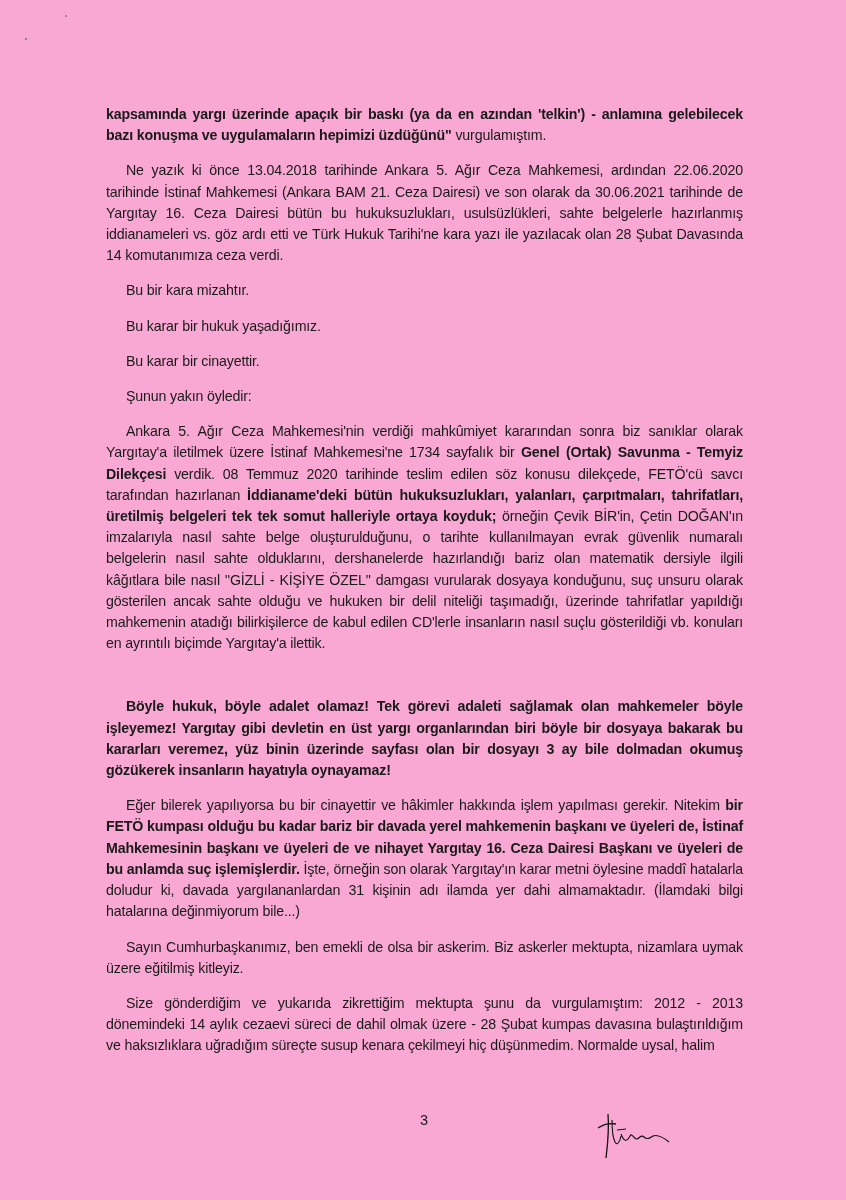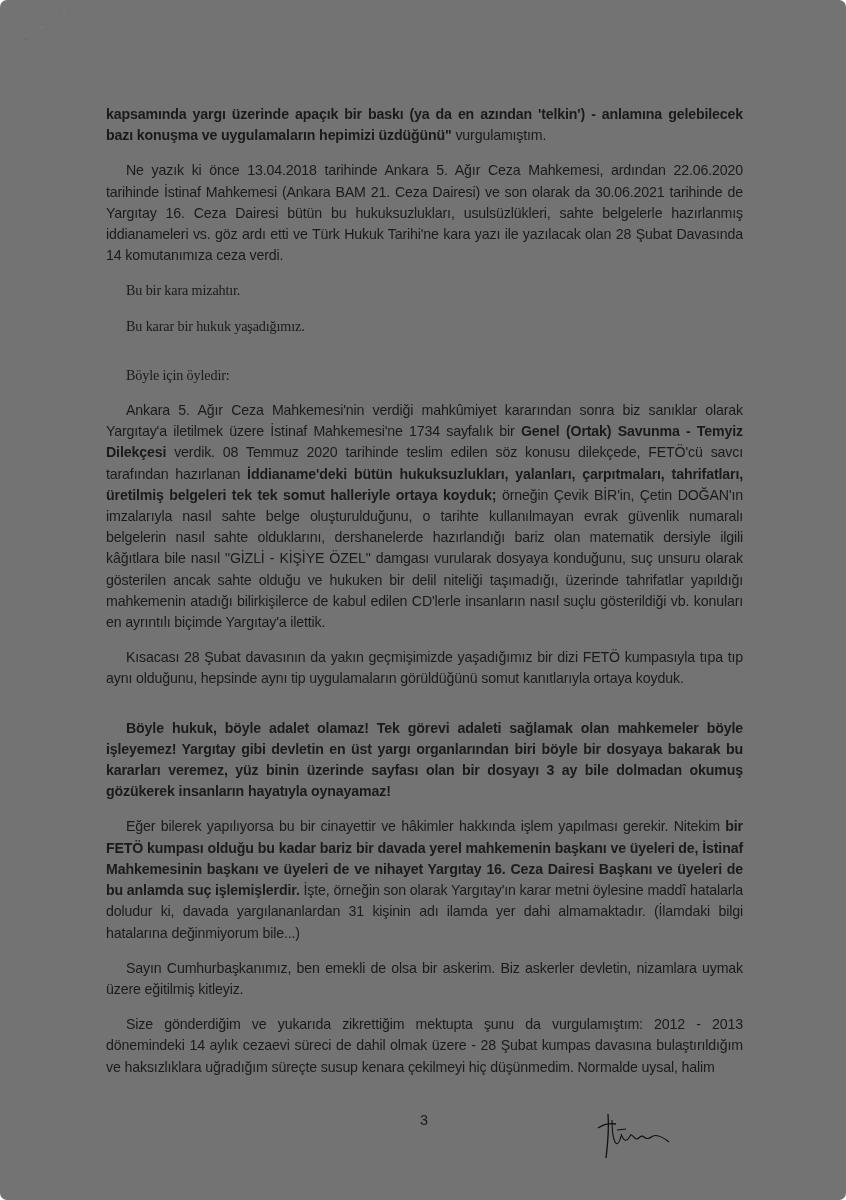--- a/index.html
+++ b/index.html
@@ -1,29 +1,29 @@
 <!DOCTYPE html>
 <html><head>
 <meta charset="utf-8">
 <style>
   html, body { margin: 0; padding: 0; background: #ffffff; }
   body {
     width: 846px; height: 1200px; position: relative; overflow: hidden;
     font-family: "Liberation Sans", "DejaVu Sans", sans-serif;
     color: #1a1a1a;
   }
-  .page { position: absolute; left: 0; top: 0; width: 846px; height: 1200px; background: #737373; border-radius: 7px; }
+  .page { position: absolute; left: 0; top: 0; width: 846px; height: 1200px; background: #f9a8d4; }
   .text-col {
     position: absolute; left: 106px; width: 637px; top: 104px;
     font-size: 14.2px; line-height: 21.2px; letter-spacing: -0.15px;
   }
   .para { margin: 0; text-align: justify; text-indent: 20px; }
   .para.noindent { text-indent: 0; }
   .gap { height: 14px; }
-  .short { margin: 0 0 0 20px; font-family: Liberation Serif, serif; }
+  .short { margin: 0 0 0 20px; }
   b { font-weight: bold; }
   .page-number {
     position: absolute; left: 420px; top: 1112px; font-size: 14.5px;
   }
   .signature { position: absolute; left: 590px; top: 1112px; width: 90px; height: 50px; }
   .specks { position: absolute; left: 0; top: 0; width: 150px; height: 60px; }
 </style>
 </head>
 <body>
 
@@ -38,33 +38,33 @@
 
   <div class="text-col">
     <p class="para noindent"><b>kapsamında yargı üzerinde apaçık bir baskı (ya da en azından 'telkin') - anlamına gelebilecek bazı konuşma ve uygulamaların hepimizi üzdüğünü"</b><span> vurgulamıştım.</span></p>
     <div class="gap"></div>
     <p class="para"><span>Ne yazık ki önce 13.04.2018 tarihinde Ankara 5. Ağır Ceza Mahkemesi, ardından 22.06.2020 tarihinde İstinaf Mahkemesi (Ankara BAM 21. Ceza Dairesi) ve son olarak da 30.06.2021 tarihinde de Yargıtay 16. Ceza Dairesi bütün bu hukuksuzlukları, usulsüzlükleri, sahte belgelerle hazırlanmış iddianameleri vs. göz ardı etti ve Türk Hukuk Tarihi'ne kara yazı ile yazılacak olan 28 Şubat Davasında 14 komutanımıza ceza verdi.</span></p>
     <div class="gap"></div>
     <p class="short"><span>Bu bir kara mizahtır.</span></p>
     <div class="gap"></div>
     <p class="short"><span>Bu karar bir hukuk yaşadığımız.</span></p>
     <div class="gap"></div>
+    <p class="short"><span>Bu karar bir cinayettir.</span></p>
     <div class="gap"></div>
-    <p class="short"><span>Böyle için öyledir:</span></p>
+    <p class="short"><span>Şunun yakın öyledir:</span></p>
     <div class="gap"></div>
     <p class="para"><span>Ankara 5. Ağır Ceza Mahkemesi'nin verdiği mahkûmiyet kararından sonra biz sanıklar olarak Yargıtay'a iletilmek üzere İstinaf Mahkemesi'ne 1734 sayfalık bir </span><b>Genel (Ortak) Savunma - Temyiz Dilekçesi</b><span> verdik. 08 Temmuz 2020 tarihinde teslim edilen söz konusu dilekçede, FETÖ'cü savcı tarafından hazırlanan </span><b>İddianame'deki bütün hukuksuzlukları, yalanları, çarpıtmaları, tahrifatları, üretilmiş belgeleri tek tek somut halleriyle ortaya koyduk;</b><span> örneğin Çevik BİR'in, Çetin DOĞAN'ın imzalarıyla nasıl sahte belge oluşturulduğunu, o tarihte kullanılmayan evrak güvenlik numaralı belgelerin nasıl sahte olduklarını, dershanelerde hazırlandığı bariz olan matematik dersiyle ilgili kâğıtlara bile nasıl "GİZLİ - KİŞİYE ÖZEL" damgası vurularak dosyaya konduğunu, suç unsuru olarak gösterilen ancak sahte olduğu ve hukuken bir delil niteliği taşımadığı, üzerinde tahrifatlar yapıldığı mahkemenin atadığı bilirkişilerce de kabul edilen CD'lerle insanların nasıl suçlu gösterildiği vb. konuları en ayrıntılı biçimde Yargıtay'a ilettik.</span></p>
     <div class="gap"></div>
-    <p class="para"><span>Kısacası 28 Şubat davasının da yakın geçmişimizde yaşadığımız bir dizi FETÖ kumpasıyla tıpa tıp aynı olduğunu, hepsinde aynı tip uygulamaların görüldüğünü somut kanıtlarıyla ortaya koyduk.</span></p>
     <div class="gap"></div>
     <div class="gap"></div>
     <p class="para"><b>Böyle hukuk, böyle adalet olamaz! Tek görevi adaleti sağlamak olan mahkemeler böyle işleyemez! Yargıtay gibi devletin en üst yargı organlarından biri böyle bir dosyaya bakarak bu kararları veremez, yüz binin üzerinde sayfası olan bir dosyayı 3 ay bile dolmadan okumuş gözükerek insanların hayatıyla oynayamaz!</b></p>
     <div class="gap"></div>
     <p class="para"><span>Eğer bilerek yapılıyorsa bu bir cinayettir ve hâkimler hakkında işlem yapılması gerekir. Nitekim </span><b>bir FETÖ kumpası olduğu bu kadar bariz bir davada yerel mahkemenin başkanı ve üyeleri de, İstinaf Mahkemesinin başkanı ve üyeleri de ve nihayet Yargıtay 16. Ceza Dairesi Başkanı ve üyeleri de bu anlamda suç işlemişlerdir.</b><span> İşte, örneğin son olarak Yargıtay'ın karar metni öylesine maddî hatalarla doludur ki, davada yargılananlardan 31 kişinin adı ilamda yer dahi almamaktadır. (İlamdaki bilgi hatalarına değinmiyorum bile...)</span></p>
     <div class="gap"></div>
-    <p class="para"><span>Sayın Cumhurbaşkanımız, ben emekli de olsa bir askerim. Biz askerler devletin, nizamlara uymak üzere eğitilmiş kitleyiz.</span></p>
+    <p class="para"><span>Sayın Cumhurbaşkanımız, ben emekli de olsa bir askerim. Biz askerler mektupta, nizamlara uymak üzere eğitilmiş kitleyiz.</span></p>
     <div class="gap"></div>
     <p class="para"><span>Size gönderdiğim ve yukarıda zikrettiğim mektupta şunu da vurgulamıştım: 2012 - 2013 dönemindeki 14 aylık cezaevi süreci de dahil olmak üzere - 28 Şubat kumpas davasına bulaştırıldığım ve haksızlıklara uğradığım süreçte susup kenara çekilmeyi hiç düşünmedim. Normalde uysal, halim</span></p>
   </div>
 
   <div class="page-number">3</div>
 
   <svg class="signature" viewBox="0 0 90 50">
     <path d="M8 16 C14 12, 20 11, 26 12" stroke="#111" stroke-width="1.3" fill="none"></path>
     <path d="M18 2 C19 14, 18 30, 16 46" stroke="#111" stroke-width="1.3" fill="none"></path>
     <path d="M22 8 C22 18, 23 26, 25 30 C27 34, 30 30, 31 24" stroke="#111" stroke-width="1.1" fill="none"></path>

